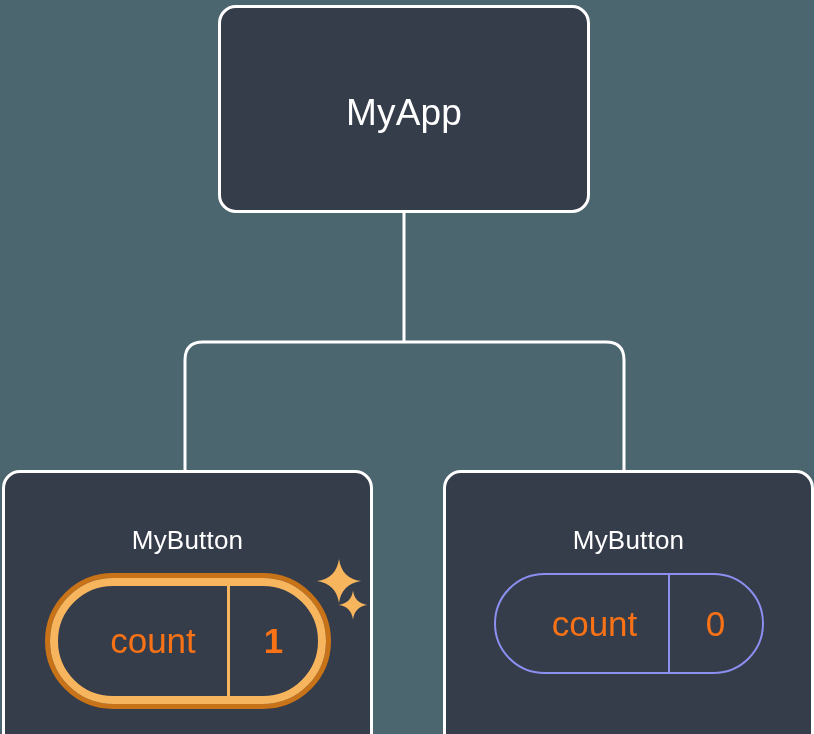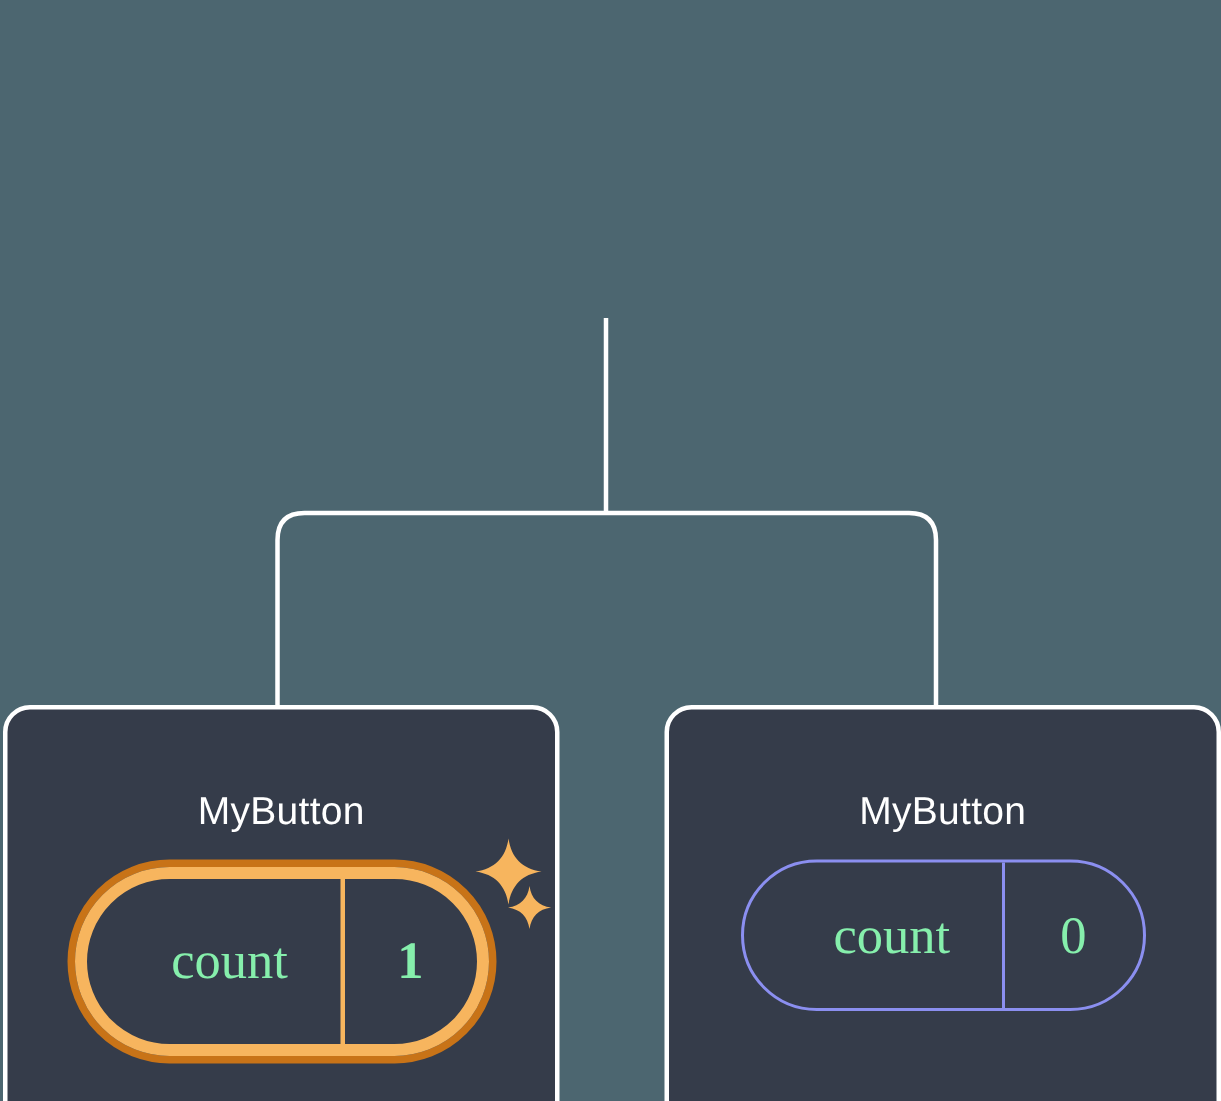--- a/index.html
+++ b/index.html
@@ -97,24 +97,23 @@
     box-sizing: border-box;
     border-radius: 999px;
     background: transparent;
   }
 
   .pill-key,
   .pill-val {
     display: flex;
     align-items: center;
     justify-content: center;
-    color: #86efac;
+    color: #f97316;
     box-sizing: border-box;
     white-space: nowrap;
-    font-family: Liberation Serif, serif;
   }
 
   
   .pill.plain {
     width: 270px;
     height: 101px;
     border: 2px solid #8b8ff0;
   }
   .pill.plain .pill-key {
     width: 174px;
@@ -180,20 +179,23 @@
 
   <svg id="connectors" viewBox="0 0 814 734" xmlns="http://www.w3.org/2000/svg">
 
     <path d="M404,212 L404,342" fill="none" stroke="#ffffff" stroke-width="3" stroke-linecap="butt"></path>
 
     <path d="M404,342 L203,342 Q185,342 185,360 L185,470" fill="none" stroke="#ffffff" stroke-width="3" stroke-linecap="butt"></path>
 
     <path d="M404,342 L606,342 Q624,342 624,360 L624,470" fill="none" stroke="#ffffff" stroke-width="3" stroke-linecap="butt"></path>
   </svg>
 
+  <div class="node" id="node-app">
+    <div class="node-title">MyApp</div>
+  </div>
 
   <div class="node" id="node-btn-left">
     <div class="node-title">MyButton</div>
 
     <div class="pill-wrap">
       <div class="pill highlight">
         <div class="pill-inner">
           <div class="pill-key">count</div>
           <div class="pill-val">1</div>
         </div>

